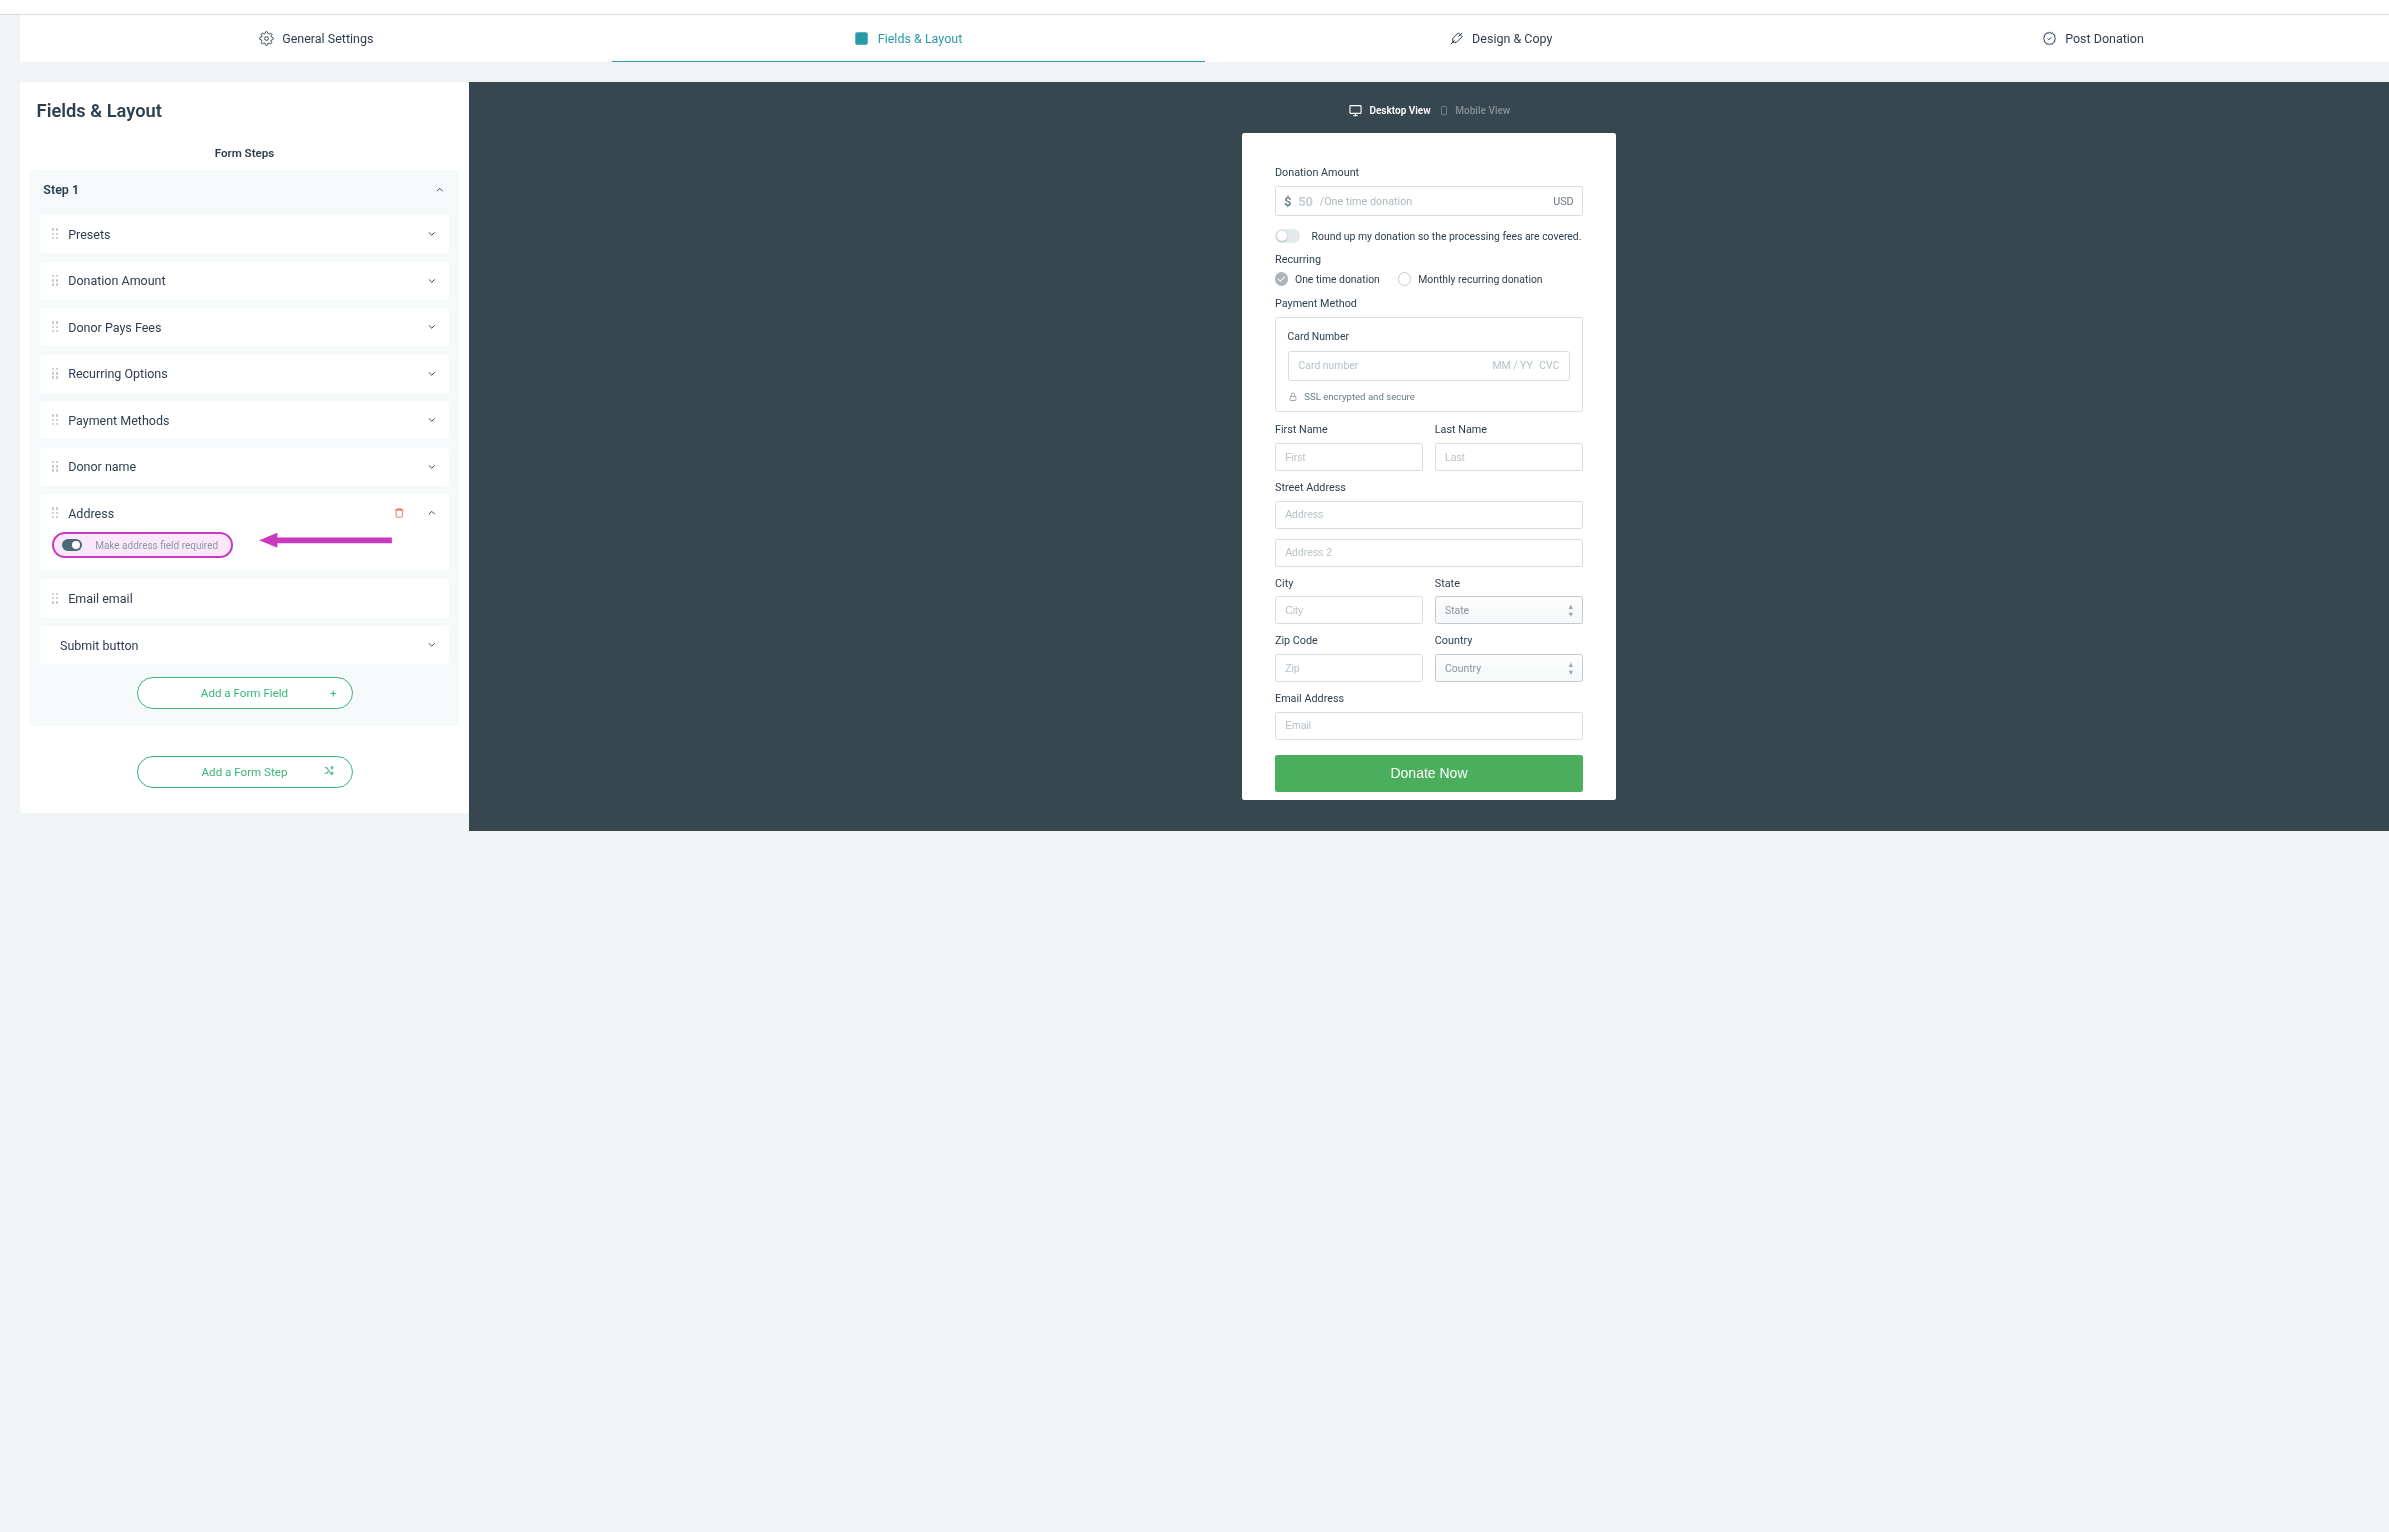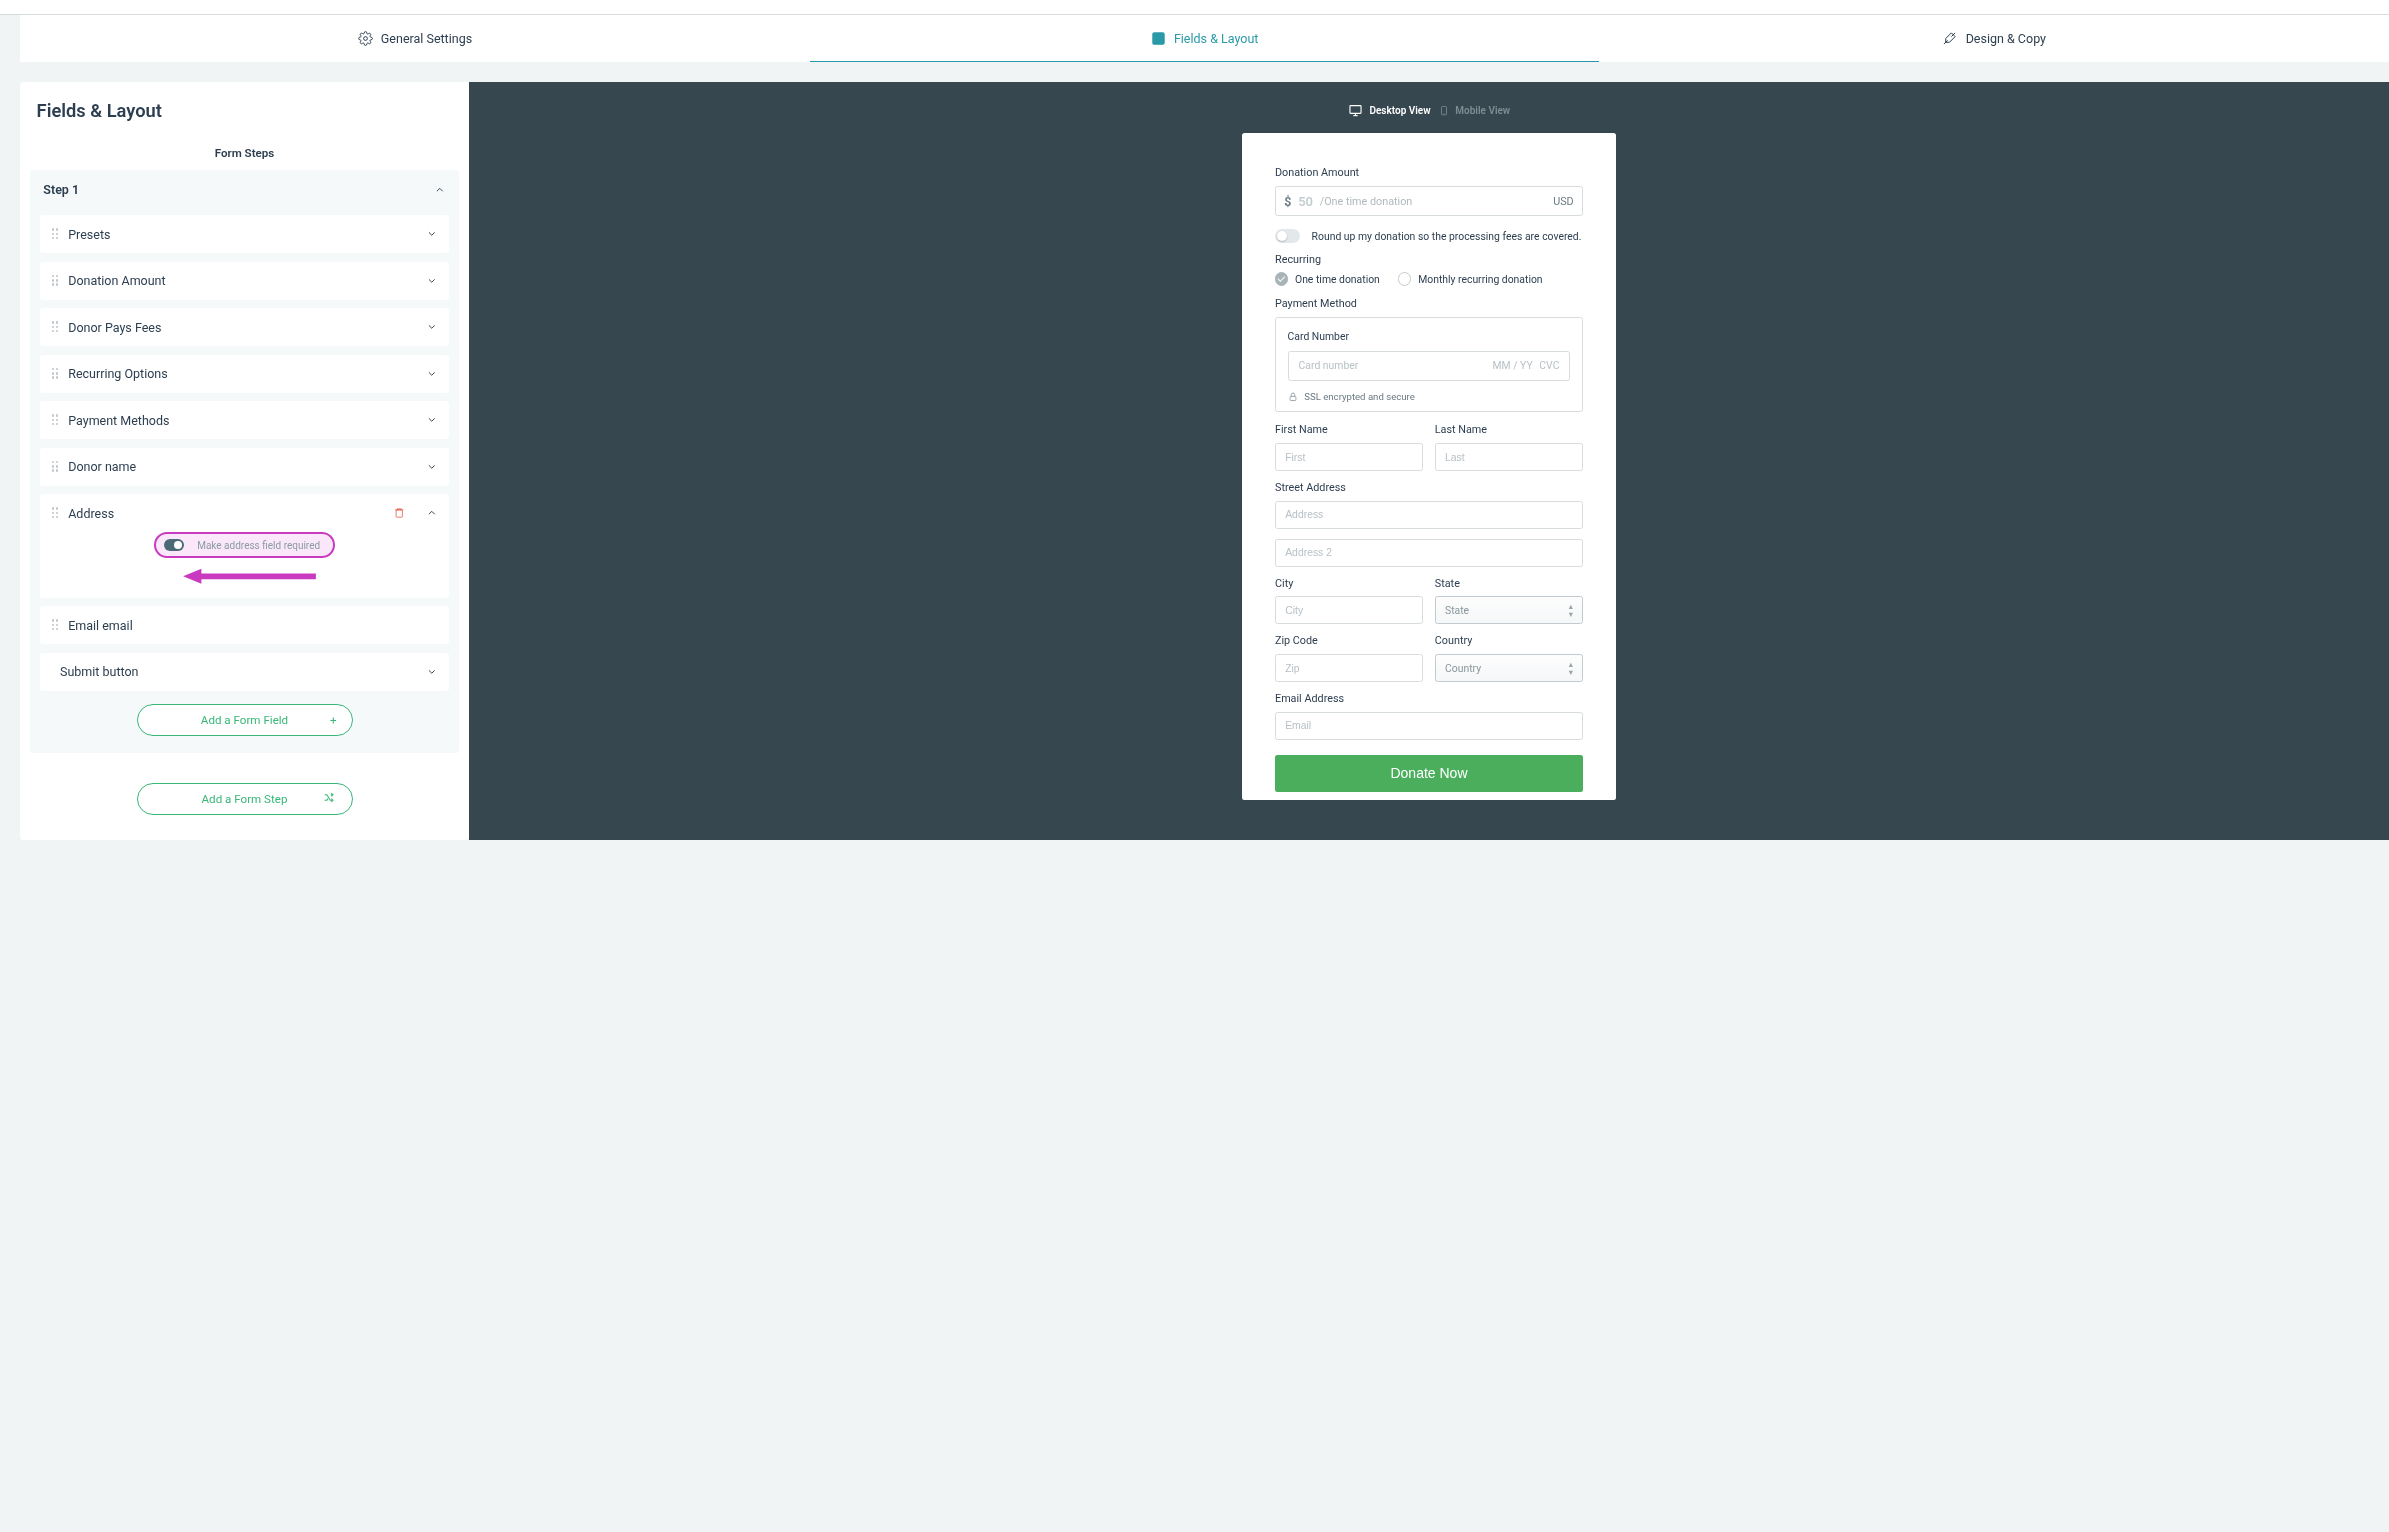--- a/index.html
+++ b/index.html
@@ -101,23 +101,21 @@
       opacity: 0.45;
     }
     .drag-handle span { background: #7a8a93; border-radius: 0.8px; }
     .field-label { flex: 1; font-size: 12.5px; color: #2c3e50; }
     .chevron { width: 11.6px; height: 11.6px; stroke: #2c3e50; stroke-width: 2; fill: none; }
     .trash { width: 12.5px; height: 14px; stroke: #e04f3f; stroke-width: 1.4; fill: none; margin-right: 11.6px; }
     
     .sub-options {
       padding: 0 11.6px 13.3px;
       display: flex;
-      align-items: center;
-      gap: 10px;
-      flex-direction: column;
+      gap: 16px;
     }
     .highlight-box {
       border: 2.5px solid #c93ac0;
       background: #fae8fa;
       border-radius: 15px;
       padding: 5px 13.3px 5px 8.3px;
       display: inline-flex;
       align-items: center;
       gap: 13.3px;
     }
@@ -356,20 +354,27 @@
     <span>Fields &amp; Layout</span>
   </div>
   <div class="tab">
     <svg viewBox="0 0 24 24" fill="none" stroke="#2c3e50" stroke-width="1.6">
         <path d="M3 21l6-6"></path>
         <path d="M15 3l6 6-9 9H6v-6z"></path>
         <path d="M21 3l-6 6"></path>
       </svg>
     <span>Design &amp; Copy</span>
   </div>
+  <div class="tab">
+    <svg viewBox="0 0 24 24" fill="none" stroke="#2c3e50" stroke-width="1.6">
+        <path d="M12 2l2.4 1.6L17 3l1 2.7 2.7 1L20 9.6 21.6 12 20 14.4l.7 2.7-2.7 1L17 21l-2.6-.6L12 22l-2.4-1.6L7 21l-1-2.7-2.7-1L4 14.4 2.4 12 4 9.6 3.3 6.9l2.7-1L7 3l2.6.6z"></path>
+        <polyline points="9 12 11 14 15 10"></polyline>
+      </svg>
+    <span>Post Donation</span>
+  </div>
 </div>
 
 <div class="workspace">
   <div class="left">
     <h2>Fields &amp; Layout</h2>
     <div class="section-title">Form Steps</div>
 
     <div class="step-wrap">
       <div class="step-header">
         <span>Step 1</span>

